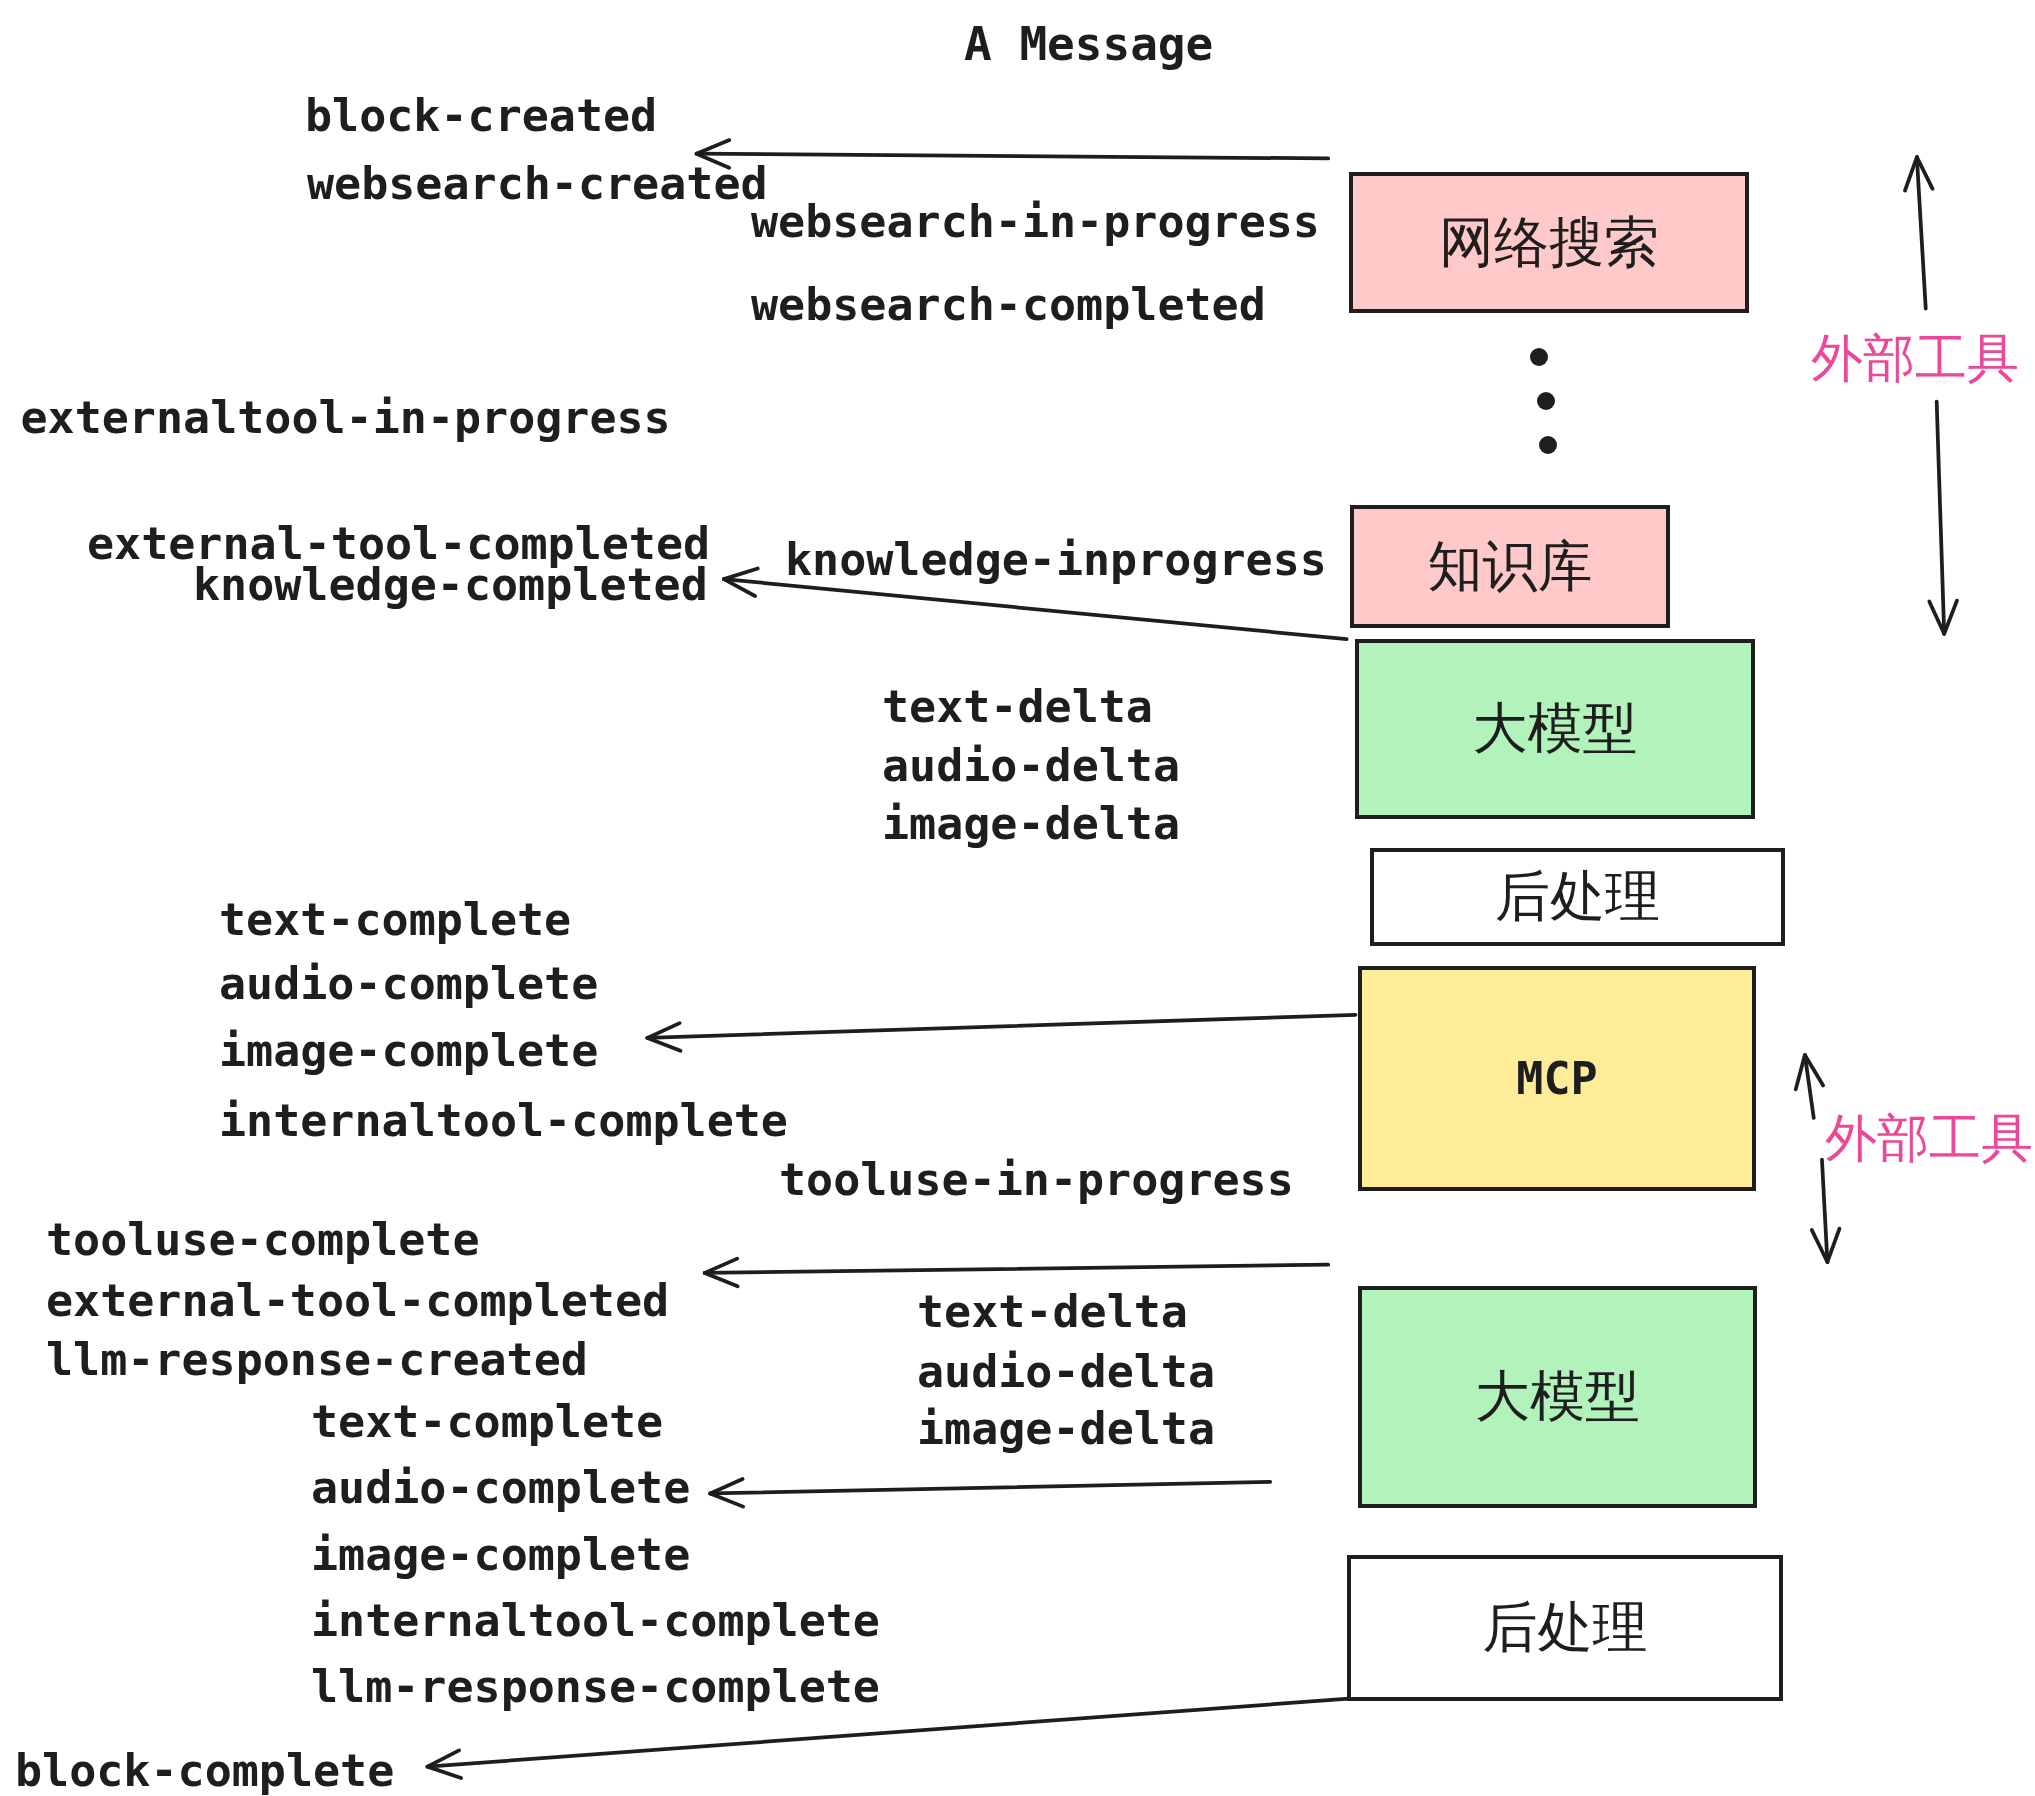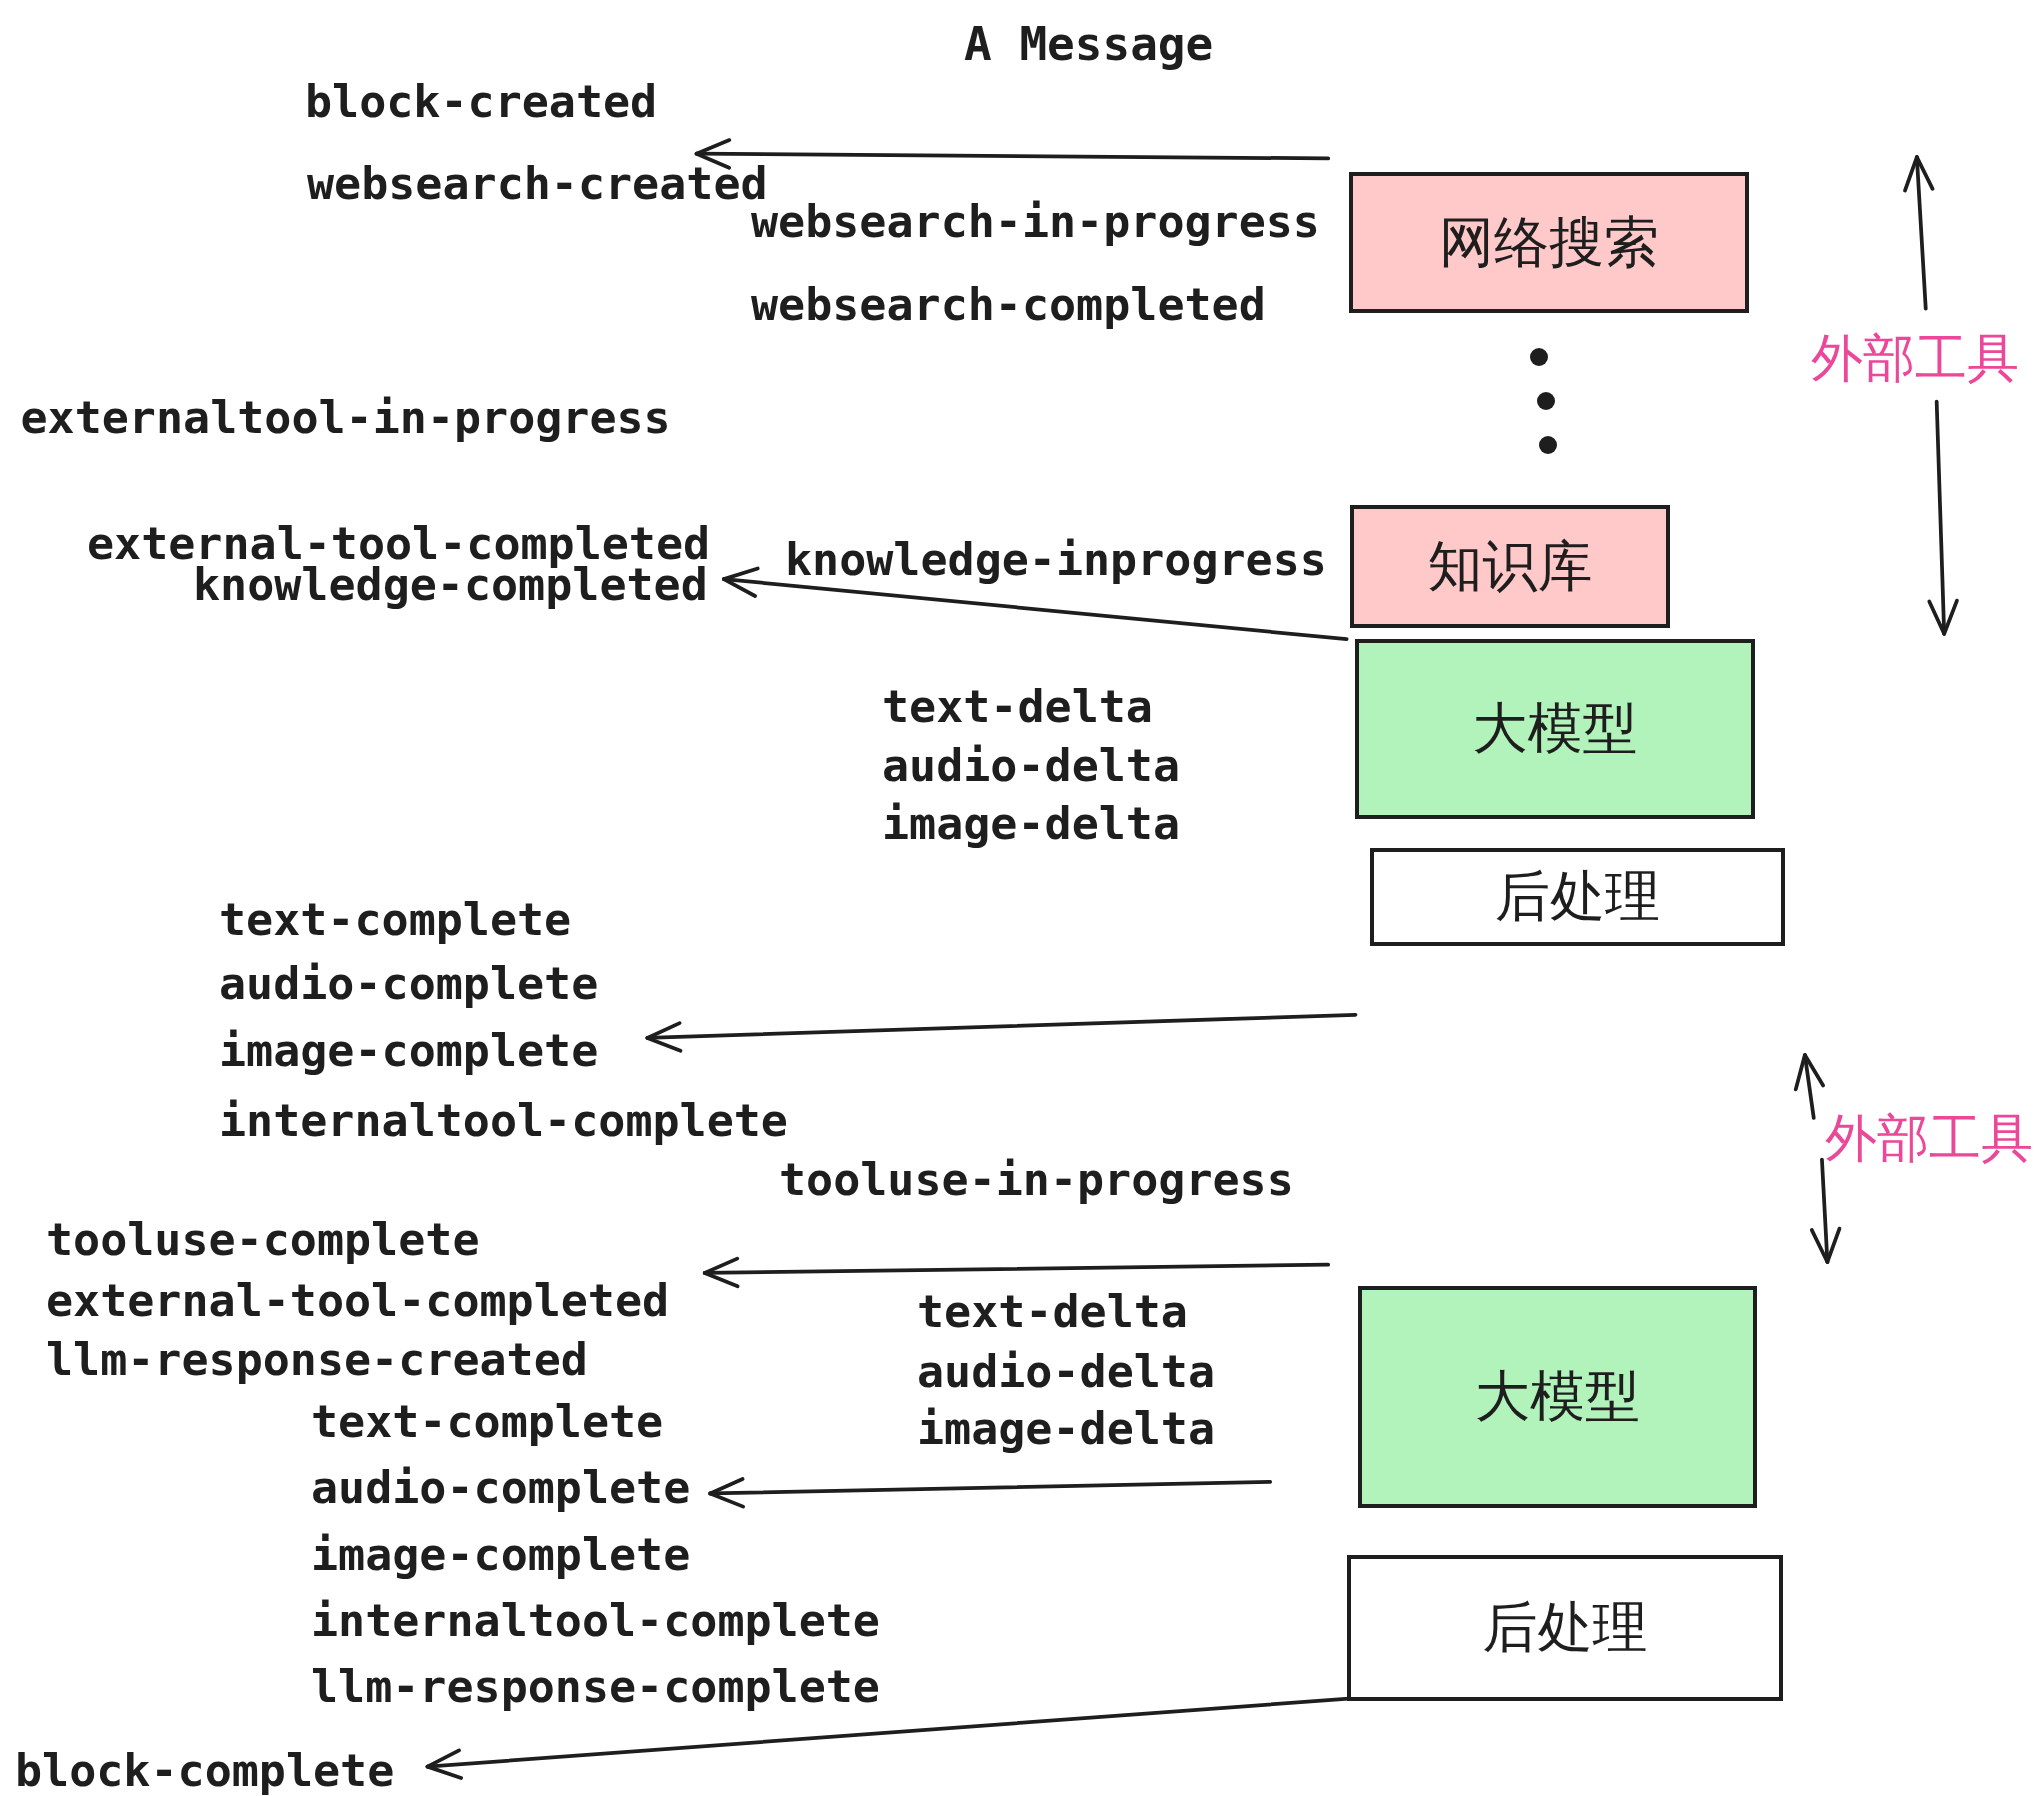--- a/index.html
+++ b/index.html
@@ -100,21 +100,21 @@
       </g>
       <g>
         <line x1="2668" y1="1698" x2="2676" y2="1848" stroke="#1e1e1e" stroke-width="5.5" stroke-linecap="round"></line>
         <line x1="2676" y1="1848" x2="2653.228200604643" y2="1801.2512550724875" stroke="#1e1e1e" stroke-width="5.5" stroke-linecap="round"></line>
         <line x1="2676" y1="1848" x2="2693.670231493006" y2="1799.0943467584414" stroke="#1e1e1e" stroke-width="5.5" stroke-linecap="round"></line>
       </g>
     </svg>
 
   <div class="title" style="left: 964px; top: 17px;">A Message</div>
 
-  <div class="ev" style="left: 305px; top: 78px;">block-created</div>
+  <div class="ev" style="left: 305px; top: 92px;">block-created</div>
   <div class="ev" style="left: 307px; top: 160px;">websearch-created</div>
   <div class="ev" style="left: 751px; top: 198px;">websearch-in-progress</div>
   <div class="ev" style="left: 751px; top: 281px;">websearch-completed</div>
   <div class="ev" style="left: 20.5px; top: 394px;">externaltool-in-progress</div>
   <div class="ev" style="left: 785px; top: 536px;">knowledge-inprogress</div>
   <div class="ev" style="left: 87px; top: 520px;">external-tool-completed</div>
   <div class="ev" style="left: 193px; top: 561px;">knowledge-completed</div>
   <div class="ev" style="left: 882px; top: 683px;">text-delta</div>
   <div class="ev" style="left: 882px; top: 742px;">audio-delta</div>
   <div class="ev" style="left: 882px; top: 800px;">image-delta</div>
@@ -141,20 +141,23 @@
   </div>
   <div class="box" style="left: 1350px; top: 505px; width: 320px; height: 123px; background: rgb(255, 201, 201); border-color: rgb(30, 30, 30);">
     <span class="box-label">知识库</span>
   </div>
   <div class="box" style="left: 1355px; top: 639px; width: 400px; height: 180px; background: rgb(178, 242, 187); border-color: rgb(30, 30, 30);">
     <span class="box-label">大模型</span>
   </div>
   <div class="box" style="left: 1370px; top: 848px; width: 415px; height: 98px; background: rgb(255, 255, 255); border-color: rgb(30, 30, 30);">
     <span class="box-label">后处理</span>
   </div>
+  <div class="box" style="left: 1358px; top: 966px; width: 398px; height: 225px; background: rgb(255, 236, 153); border-color: rgb(30, 30, 30);">
+    <span class="box-label mono">MCP</span>
+  </div>
   <div class="box" style="left: 1358px; top: 1286px; width: 399px; height: 222px; background: rgb(178, 242, 187); border-color: rgb(30, 30, 30);">
     <span class="box-label">大模型</span>
   </div>
   <div class="box" style="left: 1347px; top: 1555px; width: 436px; height: 146px; background: rgb(255, 255, 255); border-color: rgb(30, 30, 30);">
     <span class="box-label">后处理</span>
   </div>
 
   <div class="side" style="left: 1811px; top: 324px;">外部工具</div>
   <div class="side" style="left: 1825px; top: 1104px;">外部工具</div>
 

